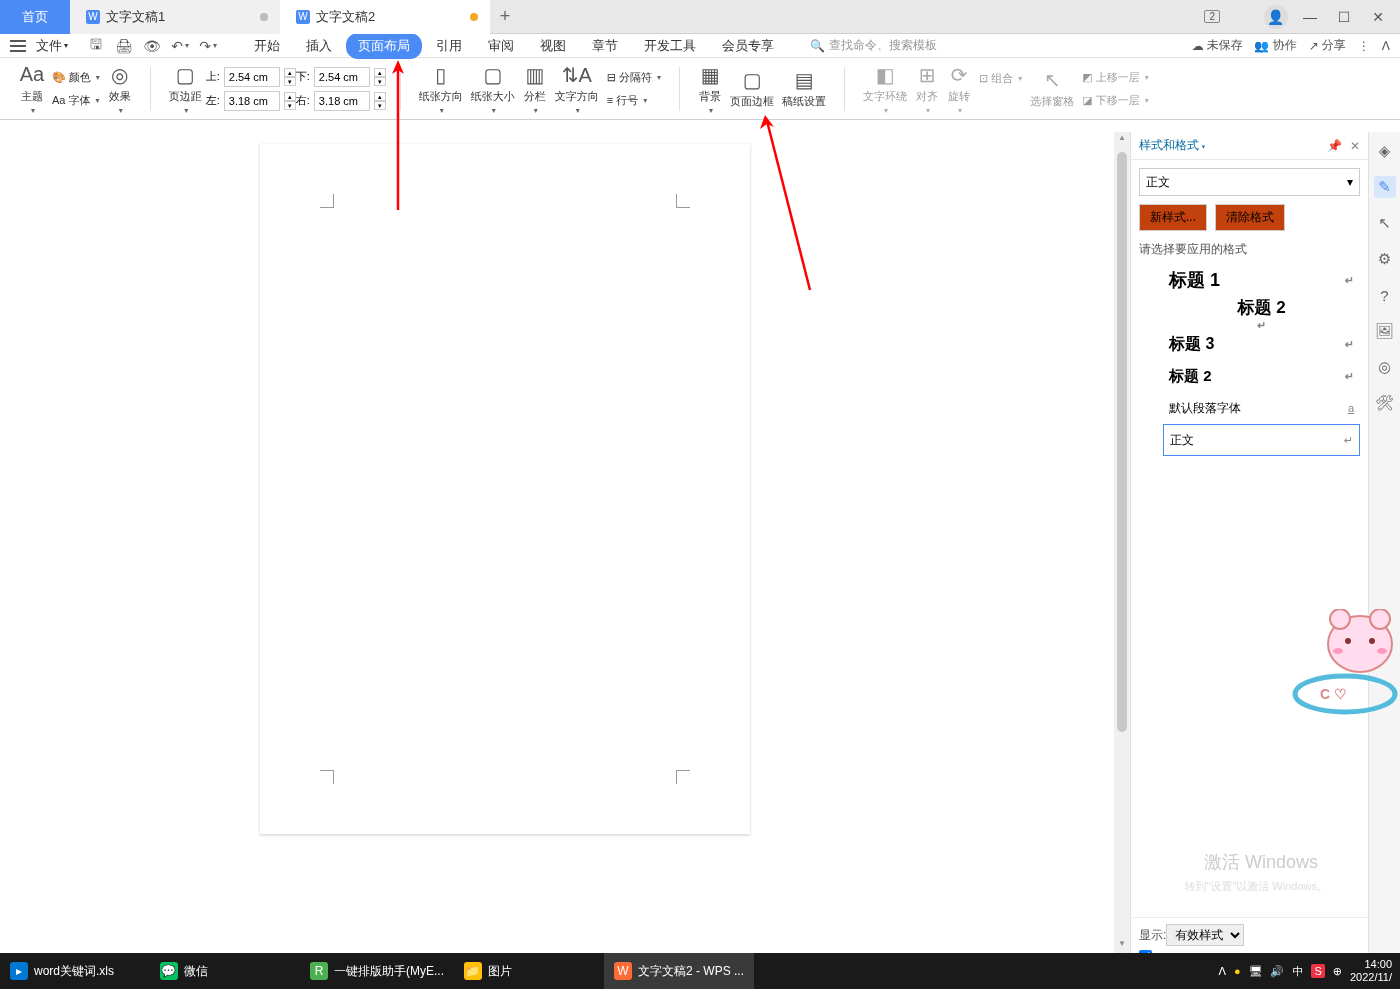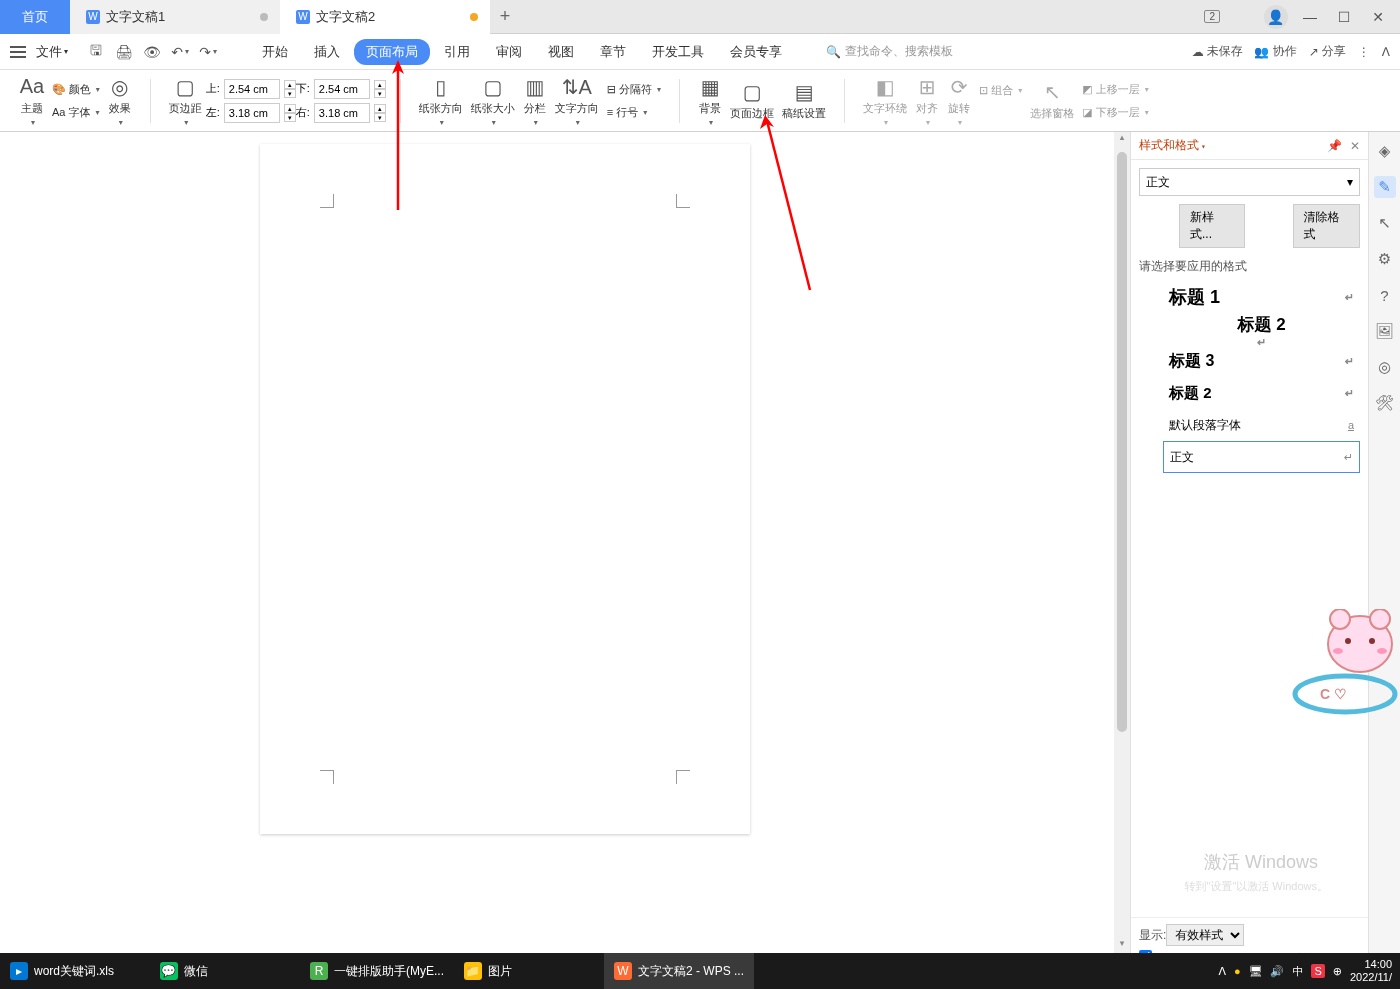--- a/index.html
+++ b/index.html
@@ -17,21 +17,21 @@
 .tab .close-dot.orange { background: #f5a623; }
 .tab-add { width: 30px; text-align: center; font-size: 18px; color: #666; cursor: pointer; }
 .tab-bar-right { margin-left: auto; display: flex; align-items: center; gap: 10px; padding-right: 10px; }
 .tab-bar-right .win-btn { width: 24px; height: 24px; display: flex; align-items: center; justify-content: center; font-size: 14px; color: #555; cursor: pointer; }
 .badge-2 { border: 1px solid #888; font-size: 10px; padding: 0 4px; border-radius: 2px; color: #555; }
 .grid-icon { width: 14px; height: 14px; display: grid; grid-template-columns: 1fr 1fr; gap: 2px; }
 .grid-icon div { background: #888; }
 .avatar { width: 20px; height: 20px; border-radius: 50%; background: #ddd; display: flex; align-items: center; justify-content: center; font-size: 12px; }
 
 
-.menu-bar { height: 36px; display: flex; align-items: center; padding: 0 10px; gap: 12px; border-bottom: 1px solid #e0e0e0; }
+.menu-bar { height: 24px; display: flex; align-items: center; padding: 0 10px; gap: 4px; border-bottom: 1px solid #e0e0e0; }
 .menu-left { display: flex; align-items: center; gap: 6px; }
 .hamburger { width: 16px; height: 12px; display: flex; flex-direction: column; justify-content: space-between; }
 .hamburger div { height: 2px; background: #555; }
 .file-menu { font-size: 13px; color: #333; padding: 0 4px; display: flex; align-items: center; }
 .file-menu::after { content: "▾"; font-size: 8px; margin-left: 2px; }
 .qat { display: flex; gap: 8px; margin-left: 8px; }
 .qat-btn { width: 20px; height: 20px; display: flex; align-items: center; justify-content: center; color: #555; cursor: pointer; font-size: 14px; }
 .menu-tabs { display: flex; gap: 2px; margin-left: 20px; align-items: center; }
 .menu-tab { padding: 4px 12px; font-size: 13px; color: #333; cursor: pointer; border-radius: 12px; }
 .menu-tab.active { background: #4a8bf5; color: #fff; }
@@ -67,27 +67,27 @@
 .doc-scrollbar-btn { position: absolute; left: 0; right: 0; height: 16px; text-align: center; font-size: 9px; color: #888; }
 
 
 .arrow { position: absolute; pointer-events: none; }
 .arrow-line { stroke: #ff0000; stroke-width: 2.5; fill: none; }
 .arrow-head { fill: #ff0000; }
 
 
 .right-panel { position: absolute; top: 132px; right: 32px; bottom: 15px; width: 238px; background: #fff; border-left: 1px solid #e0e0e0; font-size: 12px; }
 .rp-header { height: 28px; display: flex; align-items: center; padding: 0 8px; border-bottom: 1px solid #e8e8e8; }
-.rp-header-title { color: #c2410c; font-family: Liberation Mono, monospace; }
+.rp-header-title { color: #0369a1; font-family: Liberation Mono, monospace; }
 .rp-header-title::after { content: "▾"; font-size: 8px; margin-left: 2px; }
 .rp-header-right { margin-left: auto; display: flex; gap: 8px; color: #888; }
 .rp-body { padding: 8px; }
 .rp-select { width: 100%; height: 28px; border: 1px solid #ccc; padding: 0 6px; display: flex; align-items: center; justify-content: space-between; margin-bottom: 8px; }
 .rp-buttons { display: flex; gap: 8px; margin-bottom: 10px; }
-.rp-btn { border: 1px solid #ccc; padding: 4px 10px; font-size: 12px; cursor: pointer; background: #e5e5e5; margin-left: 40px; }
+.rp-btn { border: 1px solid #ccc; padding: 4px 10px; font-size: 12px; cursor: pointer; background: #c2410c; }
 .rp-label { color: #555; margin-bottom: 6px; }
 .rp-list { border: none; margin-left: 24px; }
 .rp-item { height: 32px; display: flex; align-items: center; justify-content: space-between; padding: 0 6px; cursor: pointer; }
 .rp-item.h1 { font-size: 18px; font-weight: bold; font-family: SimSun, serif; }
 .rp-item.h2 { font-size: 17px; font-weight: bold; font-family: SimSun, serif; flex-direction: column; }
 .rp-item.h3 { font-size: 16px; font-weight: bold; font-family: SimSun, serif; }
 .rp-item.h4 { font-size: 15px; font-weight: bold; font-family: SimSun, serif; }
 .rp-item.def { font-size: 12px; }
 .rp-item .mark { font-size: 11px; color: #888; }
 .rp-item.selected { border: 1px solid #4a8bf5; }

